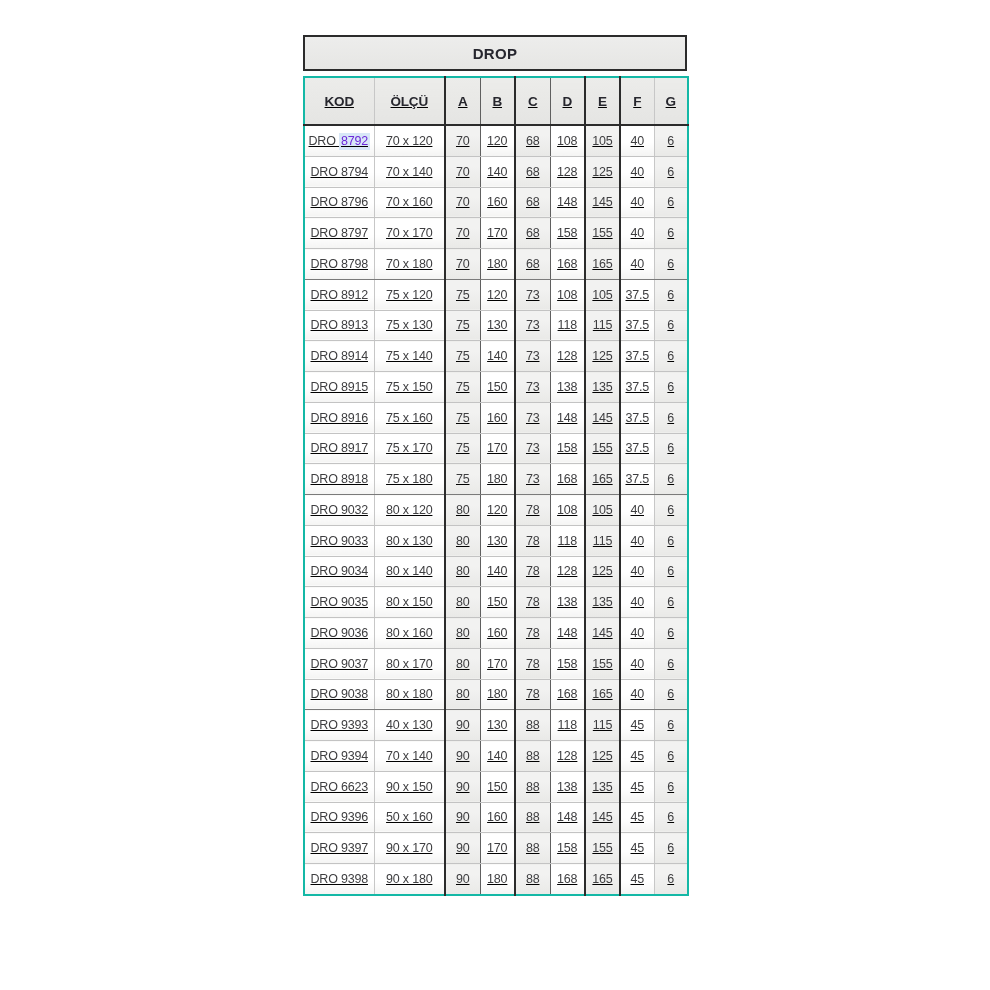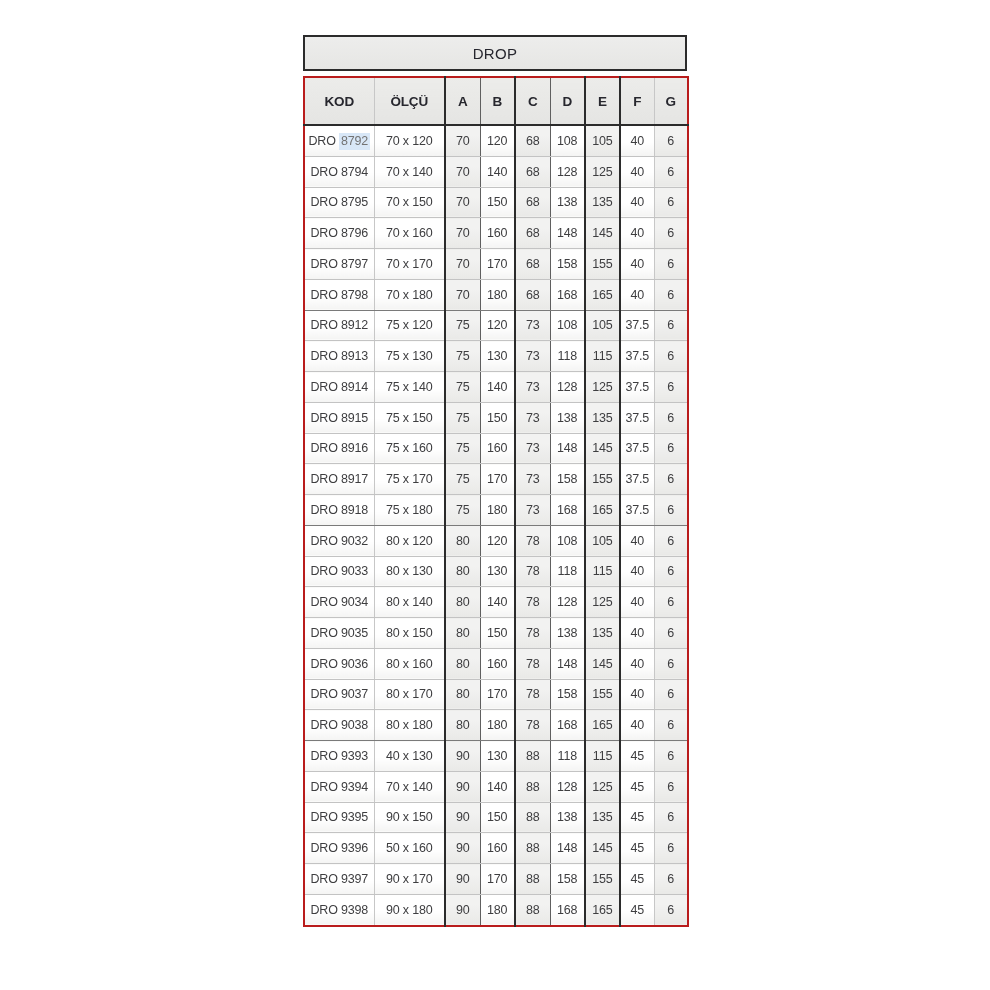--- a/index.html
+++ b/index.html
@@ -15,28 +15,29 @@
 
   .title-band {
     box-sizing: border-box;
     width: 100%; height: 36px;
     border: 2px solid #2b2b2b;
     background: linear-gradient(180deg, #ededec 0%, #e6e6e4 100%);
     display: flex; align-items: center; justify-content: center;
     margin-bottom: 5px;
   }
   .title-band span {
-    font-size: 15px; font-weight: normal; color: #26262e; letter-spacing: 0.3px;
+    font-size: 15px; font-weight: bold; color: #26262e; letter-spacing: 0.3px;
   }
 
   table.size-table {
     width: 100%;
     border-collapse: collapse;
     table-layout: fixed;
-    border: 2px solid #b91c1c;
+    border: 2px solid #14b8a6;
+    text-decoration: underline;
   }
   col.col-kod  { width: 70px; }
   col.col-olcu { width: 71px; }
   col.col-a, col.col-b, col.col-c, col.col-d, col.col-e { width: 35px; }
   col.col-f, col.col-g { width: 34px; }
 
   th, td {
     text-align: center; vertical-align: middle;
     padding: 0 1px;
     overflow: hidden; white-space: nowrap;
@@ -68,21 +69,21 @@
   .col-a    { border-left: 2px solid #2b2b2b; }
   .col-b    { border-left: 1px solid #5f5f5f; }
   .col-c    { border-left: 2px solid #2b2b2b; }
   .col-d    { border-left: 1px solid #5f5f5f; }
   .col-e    { border-left: 2px solid #2b2b2b; }
   .col-f    { border-left: 2px solid #2b2b2b; }
   .col-g    { border-left: 1px solid #c7c7c7; }
 
   .selection {
     background: #d8e7f7;
-    color: #737373;
+    color: #6d28d9;
     padding: 1px 2px 2px 2px;
   }
 </style>
 </head>
 <body>
 
 <div class="page">
   <div class="table-wrap">
 
     <div class="title-band">
@@ -131,31 +132,20 @@
             <td class="col-olcu">70 x 140</td>
             <td class="col-a">70</td>
             <td class="col-b">140</td>
             <td class="col-c">68</td>
             <td class="col-d">128</td>
             <td class="col-e">125</td>
             <td class="col-f">40</td>
             <td class="col-g">6</td>
           </tr>
           <tr>
-            <td class="col-kod">DRO 8795</td>
-            <td class="col-olcu">70 x 150</td>
-            <td class="col-a">70</td>
-            <td class="col-b">150</td>
-            <td class="col-c">68</td>
-            <td class="col-d">138</td>
-            <td class="col-e">135</td>
-            <td class="col-f">40</td>
-            <td class="col-g">6</td>
-          </tr>
-          <tr>
             <td class="col-kod">DRO 8796</td>
             <td class="col-olcu">70 x 160</td>
             <td class="col-a">70</td>
             <td class="col-b">160</td>
             <td class="col-c">68</td>
             <td class="col-d">148</td>
             <td class="col-e">145</td>
             <td class="col-f">40</td>
             <td class="col-g">6</td>
           </tr>
@@ -351,21 +341,21 @@
             <td class="col-olcu">70 x 140</td>
             <td class="col-a">90</td>
             <td class="col-b">140</td>
             <td class="col-c">88</td>
             <td class="col-d">128</td>
             <td class="col-e">125</td>
             <td class="col-f">45</td>
             <td class="col-g">6</td>
           </tr>
           <tr>
-            <td class="col-kod">DRO 9395</td>
+            <td class="col-kod">DRO 6623</td>
             <td class="col-olcu">90 x 150</td>
             <td class="col-a">90</td>
             <td class="col-b">150</td>
             <td class="col-c">88</td>
             <td class="col-d">138</td>
             <td class="col-e">135</td>
             <td class="col-f">45</td>
             <td class="col-g">6</td>
           </tr>
           <tr>

